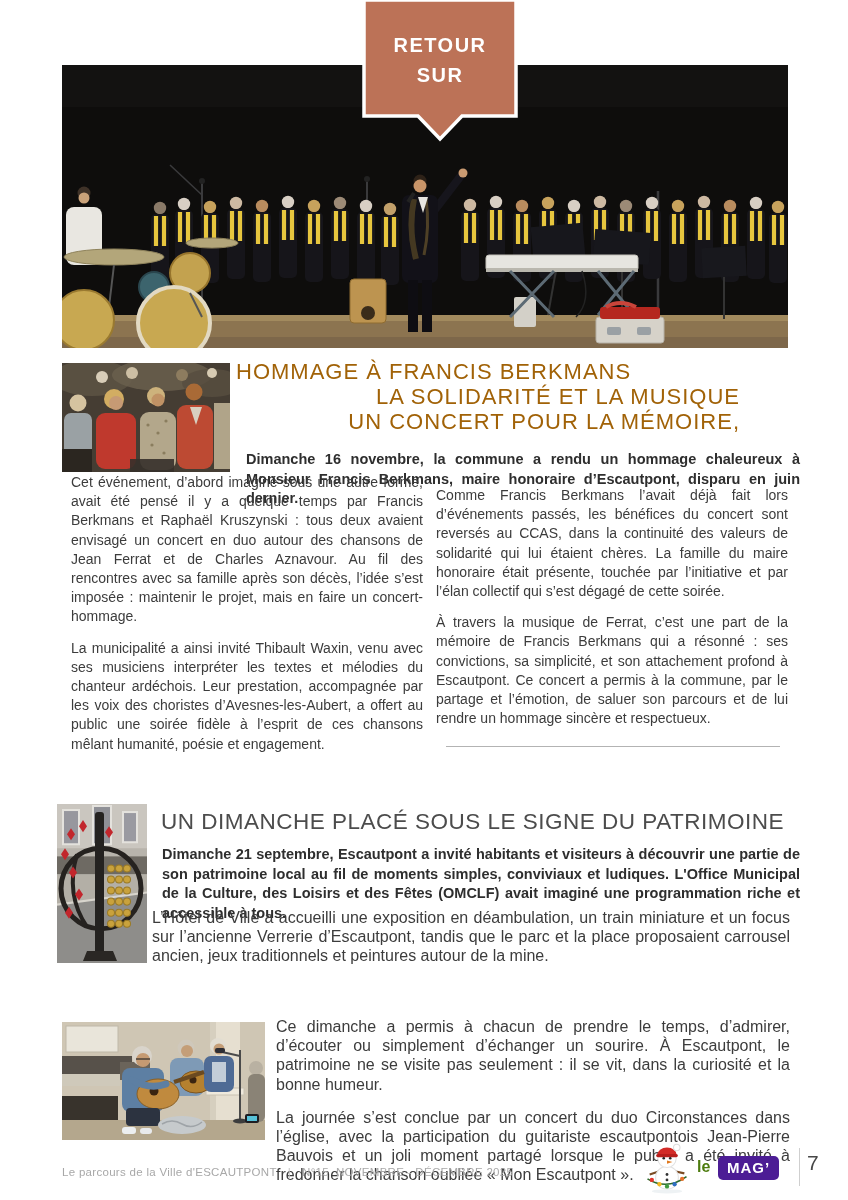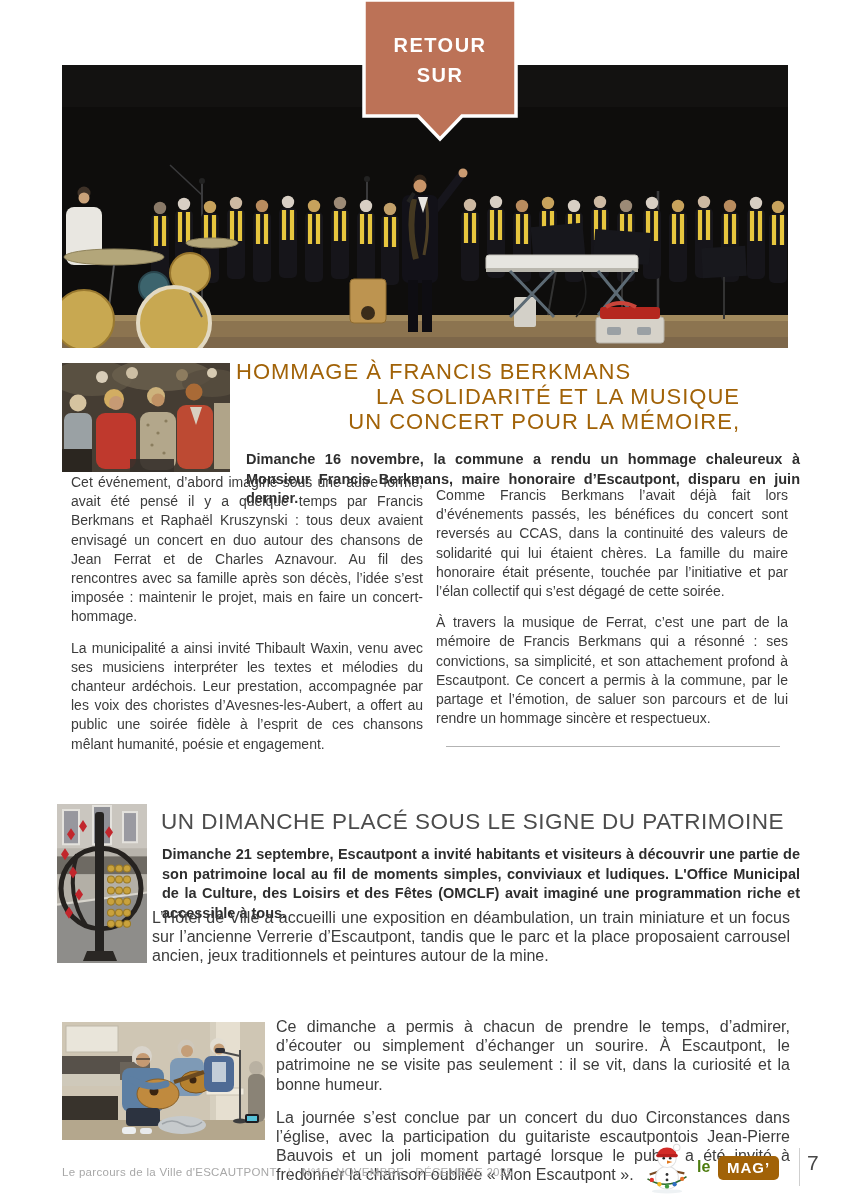--- a/index.html
+++ b/index.html
@@ -347,17 +347,17 @@
       <path d="M6,34 Q24,45 42,32" stroke="#2c6b2c" stroke-width="1.5" fill="none"></path>
       <circle cx="10" cy="35" r="2" fill="#e3342b"></circle>
       <circle cx="17" cy="39" r="2" fill="#f5b921"></circle>
       <circle cx="24" cy="41" r="2" fill="#3f9b3f"></circle>
       <circle cx="31" cy="39" r="2" fill="#2f6fc2"></circle>
       <circle cx="38" cy="34" r="2" fill="#e8712b"></circle>
       <ellipse cx="24" cy="45.5" rx="14" ry="2" fill="#eef2f4"></ellipse>
     </svg>
   </div>
   <span class="abs logo-le" style="color:#4d7c0f">le</span>
-  <span class="abs mag-box" style="background:#a16207">MAG’</span>
+  <span class="abs mag-box" style="background:#4c1d95">MAG’</span>
   <div class="abs page-divider"></div>
   <span class="abs page-num">7</span>
 
 </div>
 
 </body></html>

